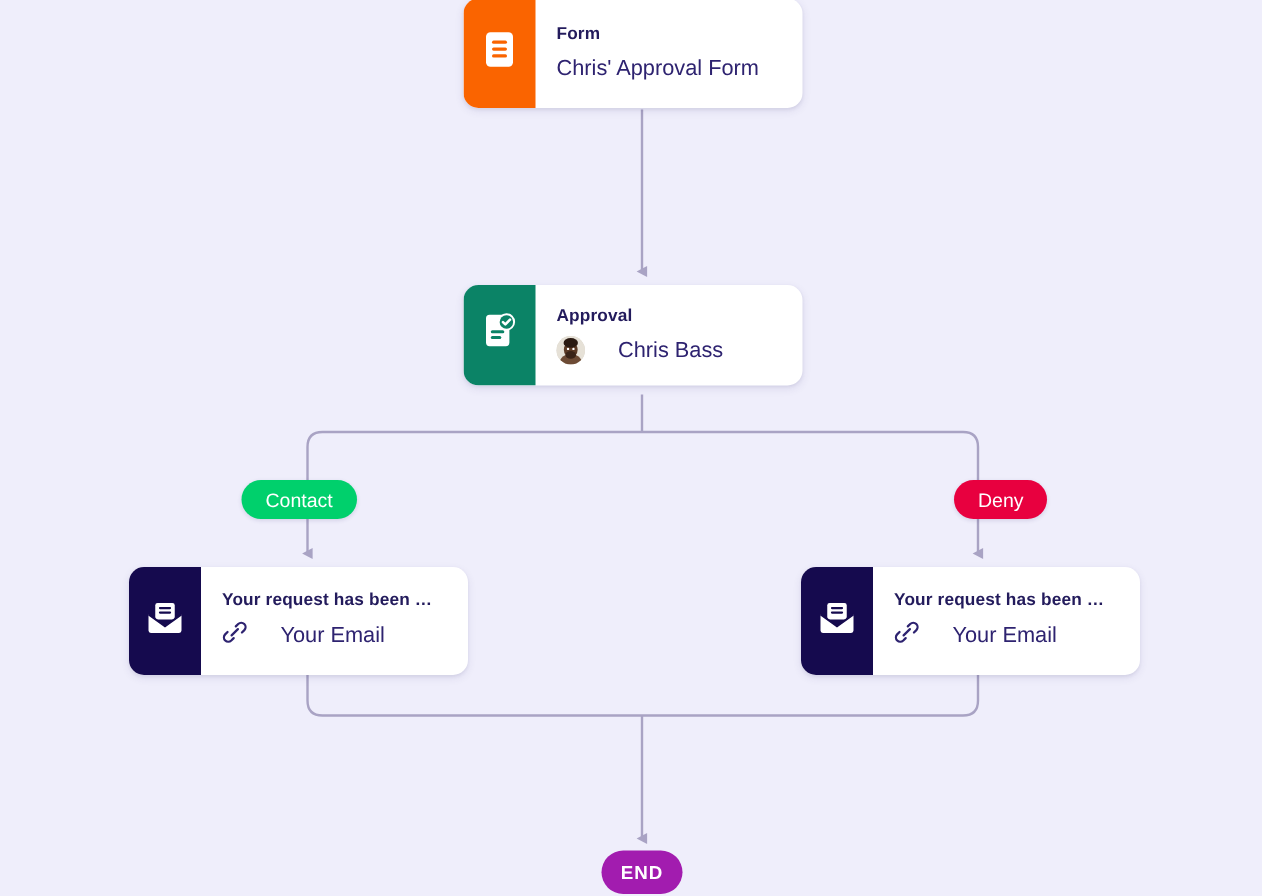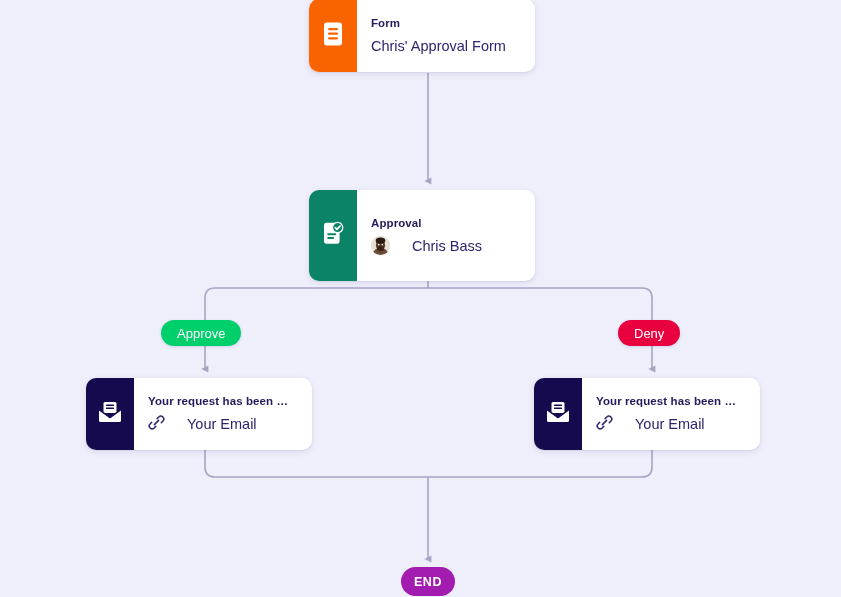--- a/index.html
+++ b/index.html
@@ -79,21 +79,21 @@
     min-width: 0;
   }
   .node-sub-row .node-sub {
     margin-top: 0;
   }
 
   
   #node-form        { left: 309px; top: -1px;  width: 226px; height: 73px; }
   #node-form .node-icon  { background: #fa6400; }
 
-  #node-approval    { left: 309px; top: 190px; width: 226px; height: 91px; }
+  #node-approval    { left: 309px; top: 190px; width: 226px; height: 67px; }
   #node-approval .node-icon { background: #0b8366; }
 
   #node-email-approved { left: 86px;  top: 378px; width: 226px; height: 72px; }
   #node-email-denied   { left: 534px; top: 378px; width: 226px; height: 72px; }
   #node-email-approved .node-icon,
   #node-email-denied .node-icon { background: #150a4e; }
 
   
   .avatar {
     width: 19px;
@@ -114,21 +114,21 @@
     display: flex;
     align-items: center;
     justify-content: center;
     padding: 0 16px;
     font-size: 13px;
     color: #ffffff;
     white-space: nowrap;
     box-shadow: 0 1px 3px rgba(60,50,120,0.16);
   }
   #pill-approve { left: 161px; top: 320px; background: #00d06c; }
-  #pill-deny    { left: 618px; top: 320px; background: #e8003f; }
+  #pill-deny    { left: 636px; top: 320px; background: #e8003f; }
 
   #pill-end {
     position: absolute;
     left: 401px;
     top: 567px;
     width: 54px;
     height: 29px;
     border-radius: 15px;
     background: #a21caf;
     color: #ffffff;
@@ -210,21 +210,21 @@
             <circle cx="7.7" cy="8.6" r="0.8" fill="#ffffff"></circle>
             <circle cx="11.3" cy="8.6" r="0.8" fill="#ffffff"></circle>
           </svg>
         </span>
         <span class="node-sub">Chris Bass</span>
       </div>
     </div>
   </div>
 
   <div class="pill" id="pill-approve">
-    <span>Approve</span>
+    <span>Contact</span>
   </div>
 
   <div class="pill" id="pill-deny">
     <span>Deny</span>
   </div>
 
   <div class="node" id="node-email-approved">
     <div class="node-icon">
       <span>
         <svg width="26" height="24" viewBox="0 0 26 24" xmlns="http://www.w3.org/2000/svg">

